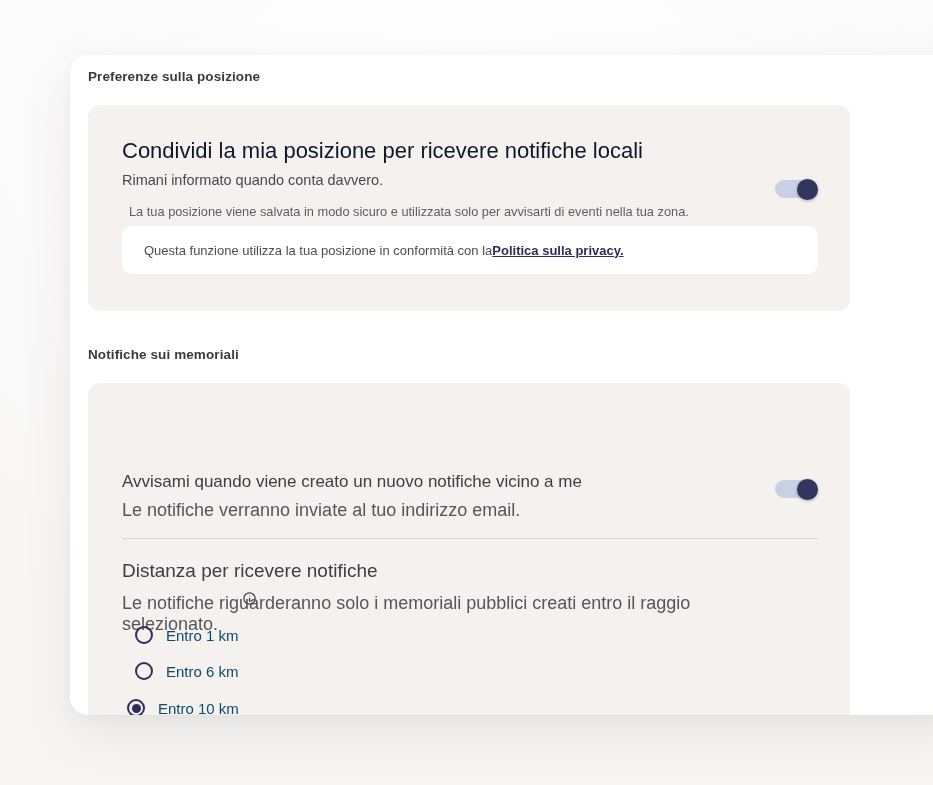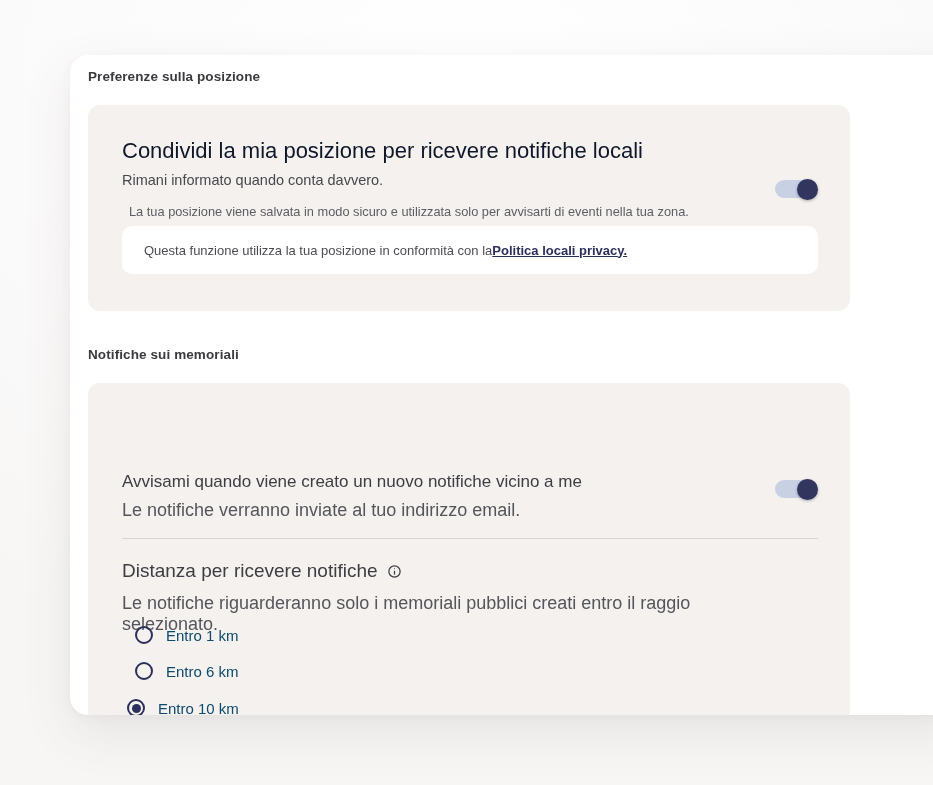--- a/index.html
+++ b/index.html
@@ -121,20 +121,21 @@
     font-size: 18px;
     color: #55555c;
   }
 
   .distance-title {
     font-size: 19px;
     color: #3d3d43;
     display: flex;
     align-items: center;
     gap: 9px;
+    flex-direction: column;
   }
 
   .info-icon {
     display: inline-flex;
     width: 15px;
     height: 15px;
     color: #3d3d43;
   }
 
   .radio-row {
@@ -184,21 +185,21 @@
       <div class="panel-sub" style="position:absolute; left:34px; top:67px;">Rimani informato quando conta davvero.</div>
 
       <div class="panel-note" style="position:absolute; left:34px; top:92px; width:640px;">La tua posizione viene salvata in modo sicuro e utilizzata solo per avvisarti di eventi nella tua zona.</div>
 
       <div class="toggle" style="position:absolute; left:687px; top:75px;">
         <div class="knob"></div>
       </div>
 
       <div class="info-box" style="position:absolute; left:34px; top:121px; width:696px; height:48px; padding:16px 22px; box-sizing:border-box;">
         <span>Questa funzione utilizza la tua posizione in conformità con la </span>
-          <a href="#">Politica locali privacy.</a>
+          <a href="#">Politica sulla privacy.</a>
       </div>
     </div>
 
     <div style="position:absolute; left:18px; top:292px;" class="section-label">Notifiche sui memoriali</div>
 
     <div class="panel" style="position:absolute; left:18px; top:328px; width:762px; height:340px;">
 
       <div class="row-title" style="position:absolute; left:34px; top:89px; width:600px;">Avvisami quando viene creato un nuovo notifiche vicino a me</div>
 
       <div class="row-sub" style="position:absolute; left:34px; top:117px;">Le notifiche verranno inviate al tuo indirizzo email.</div>

